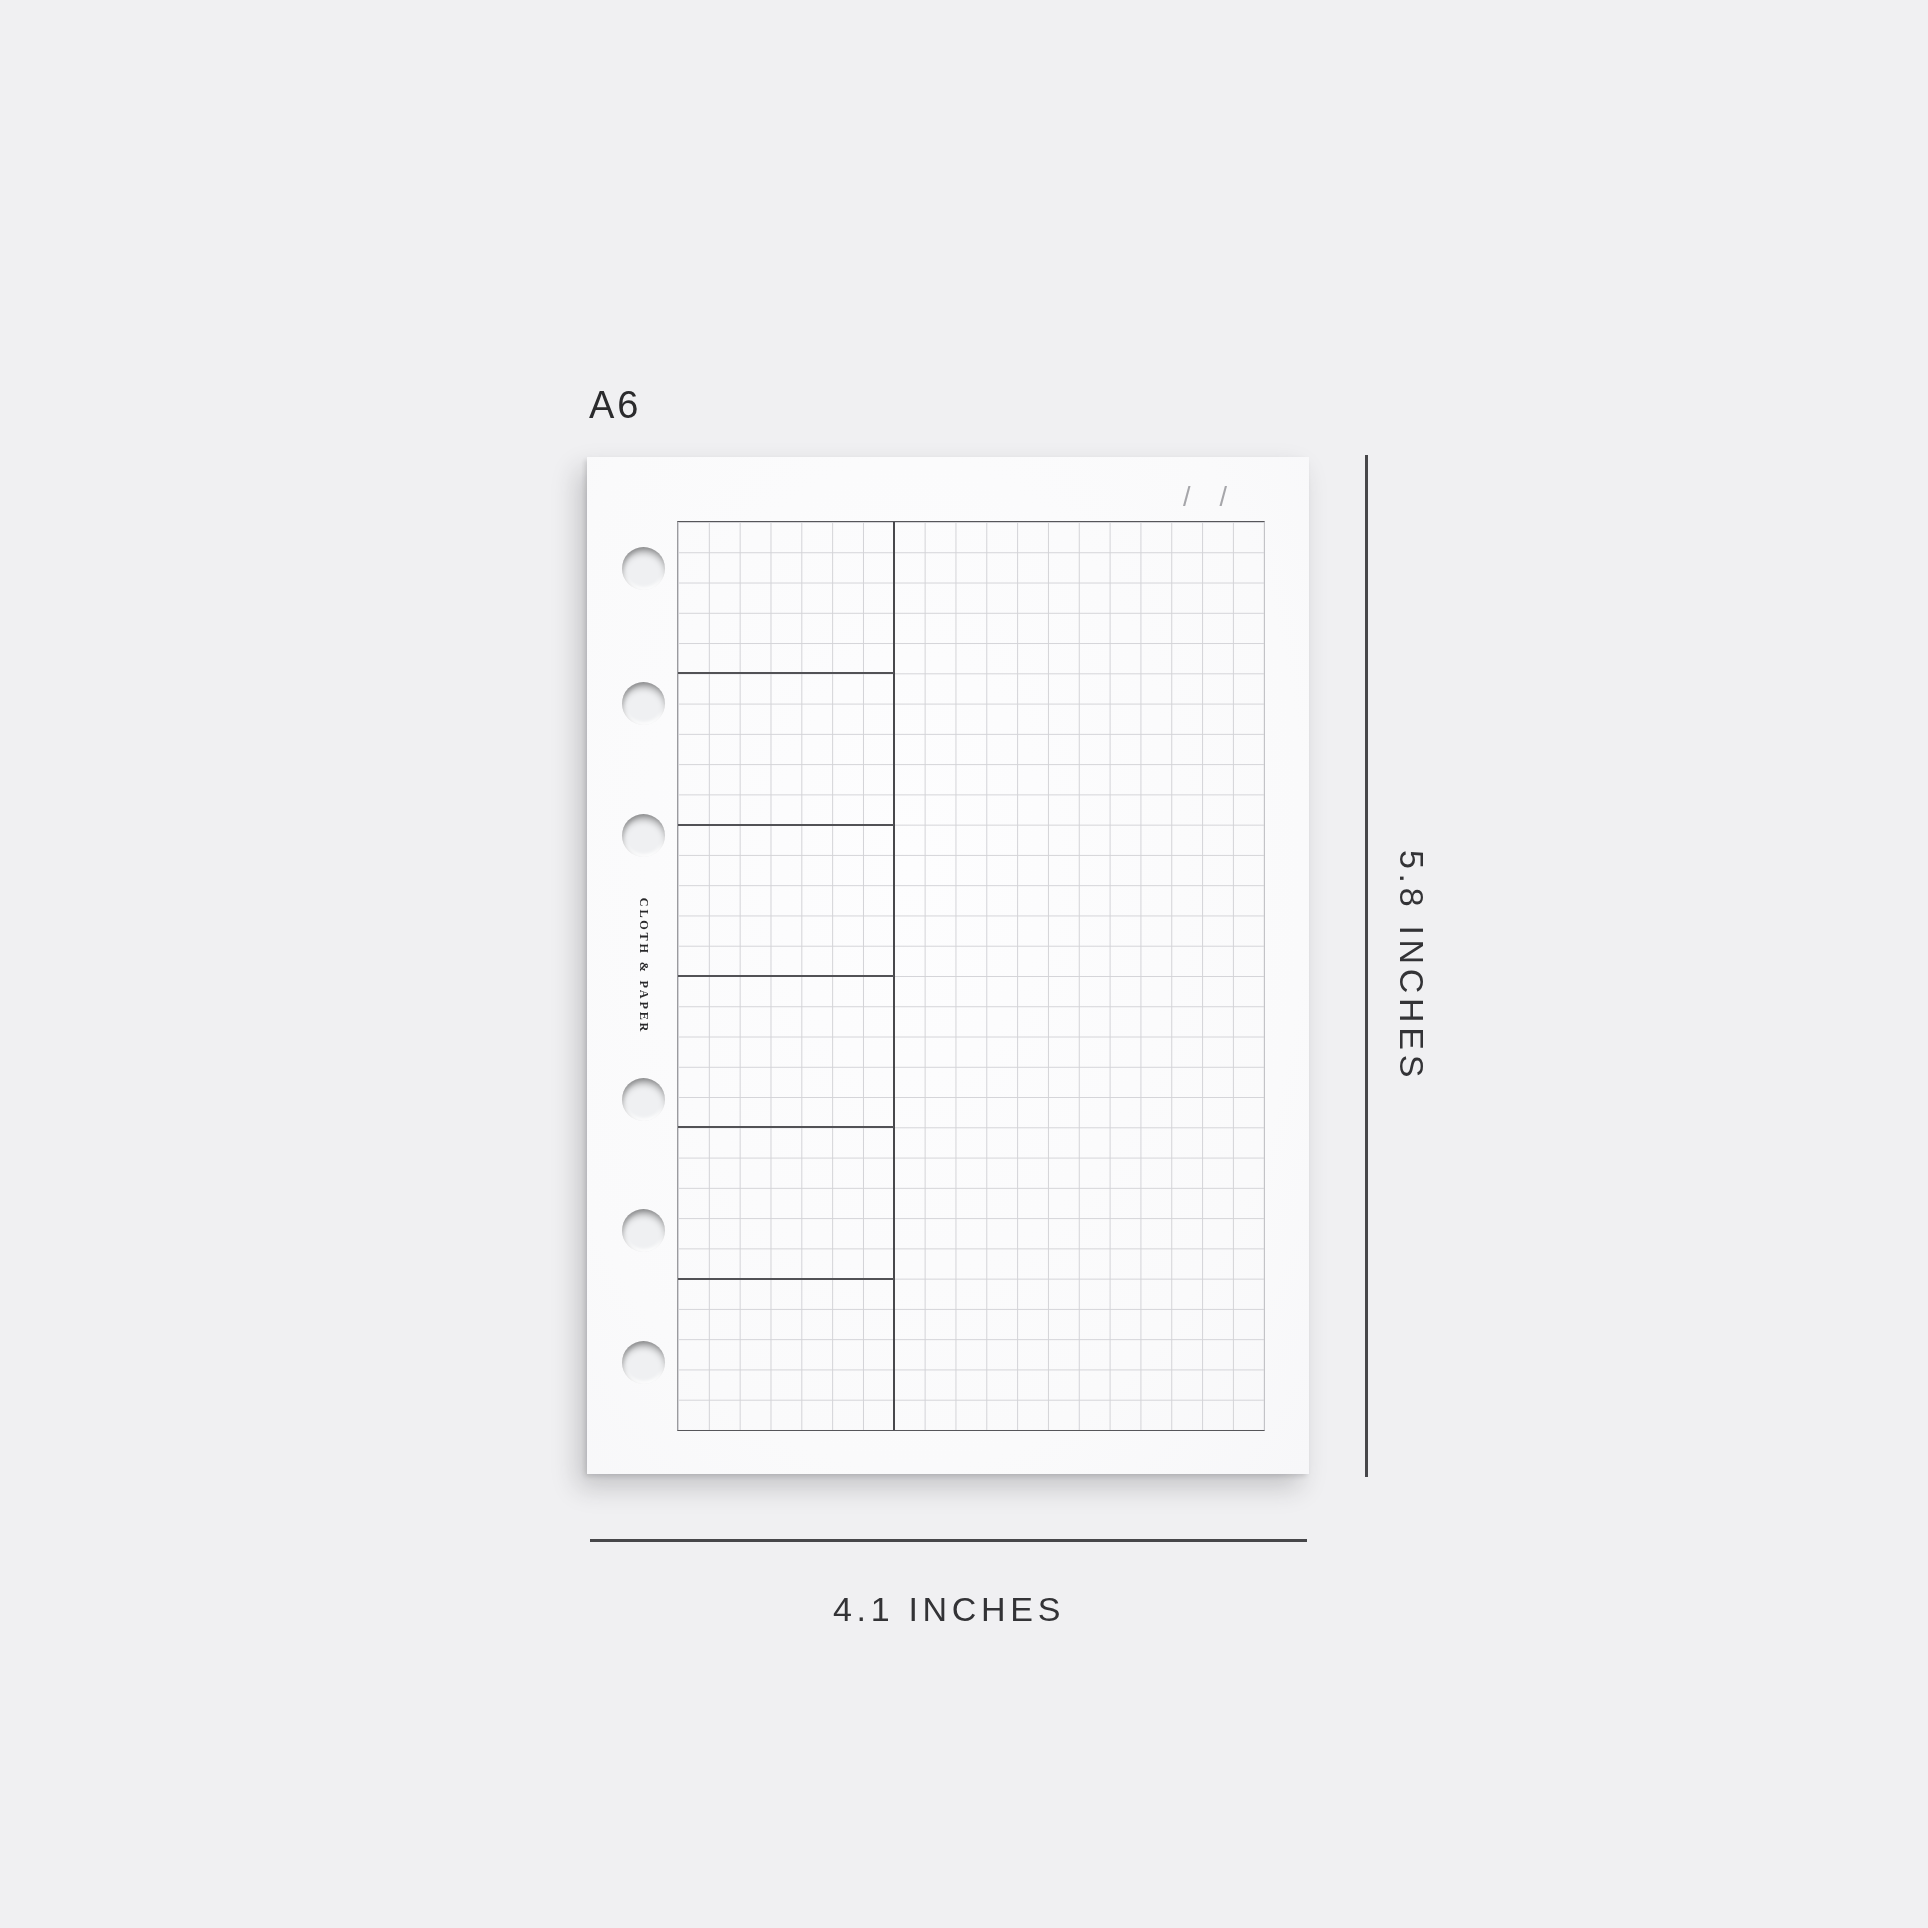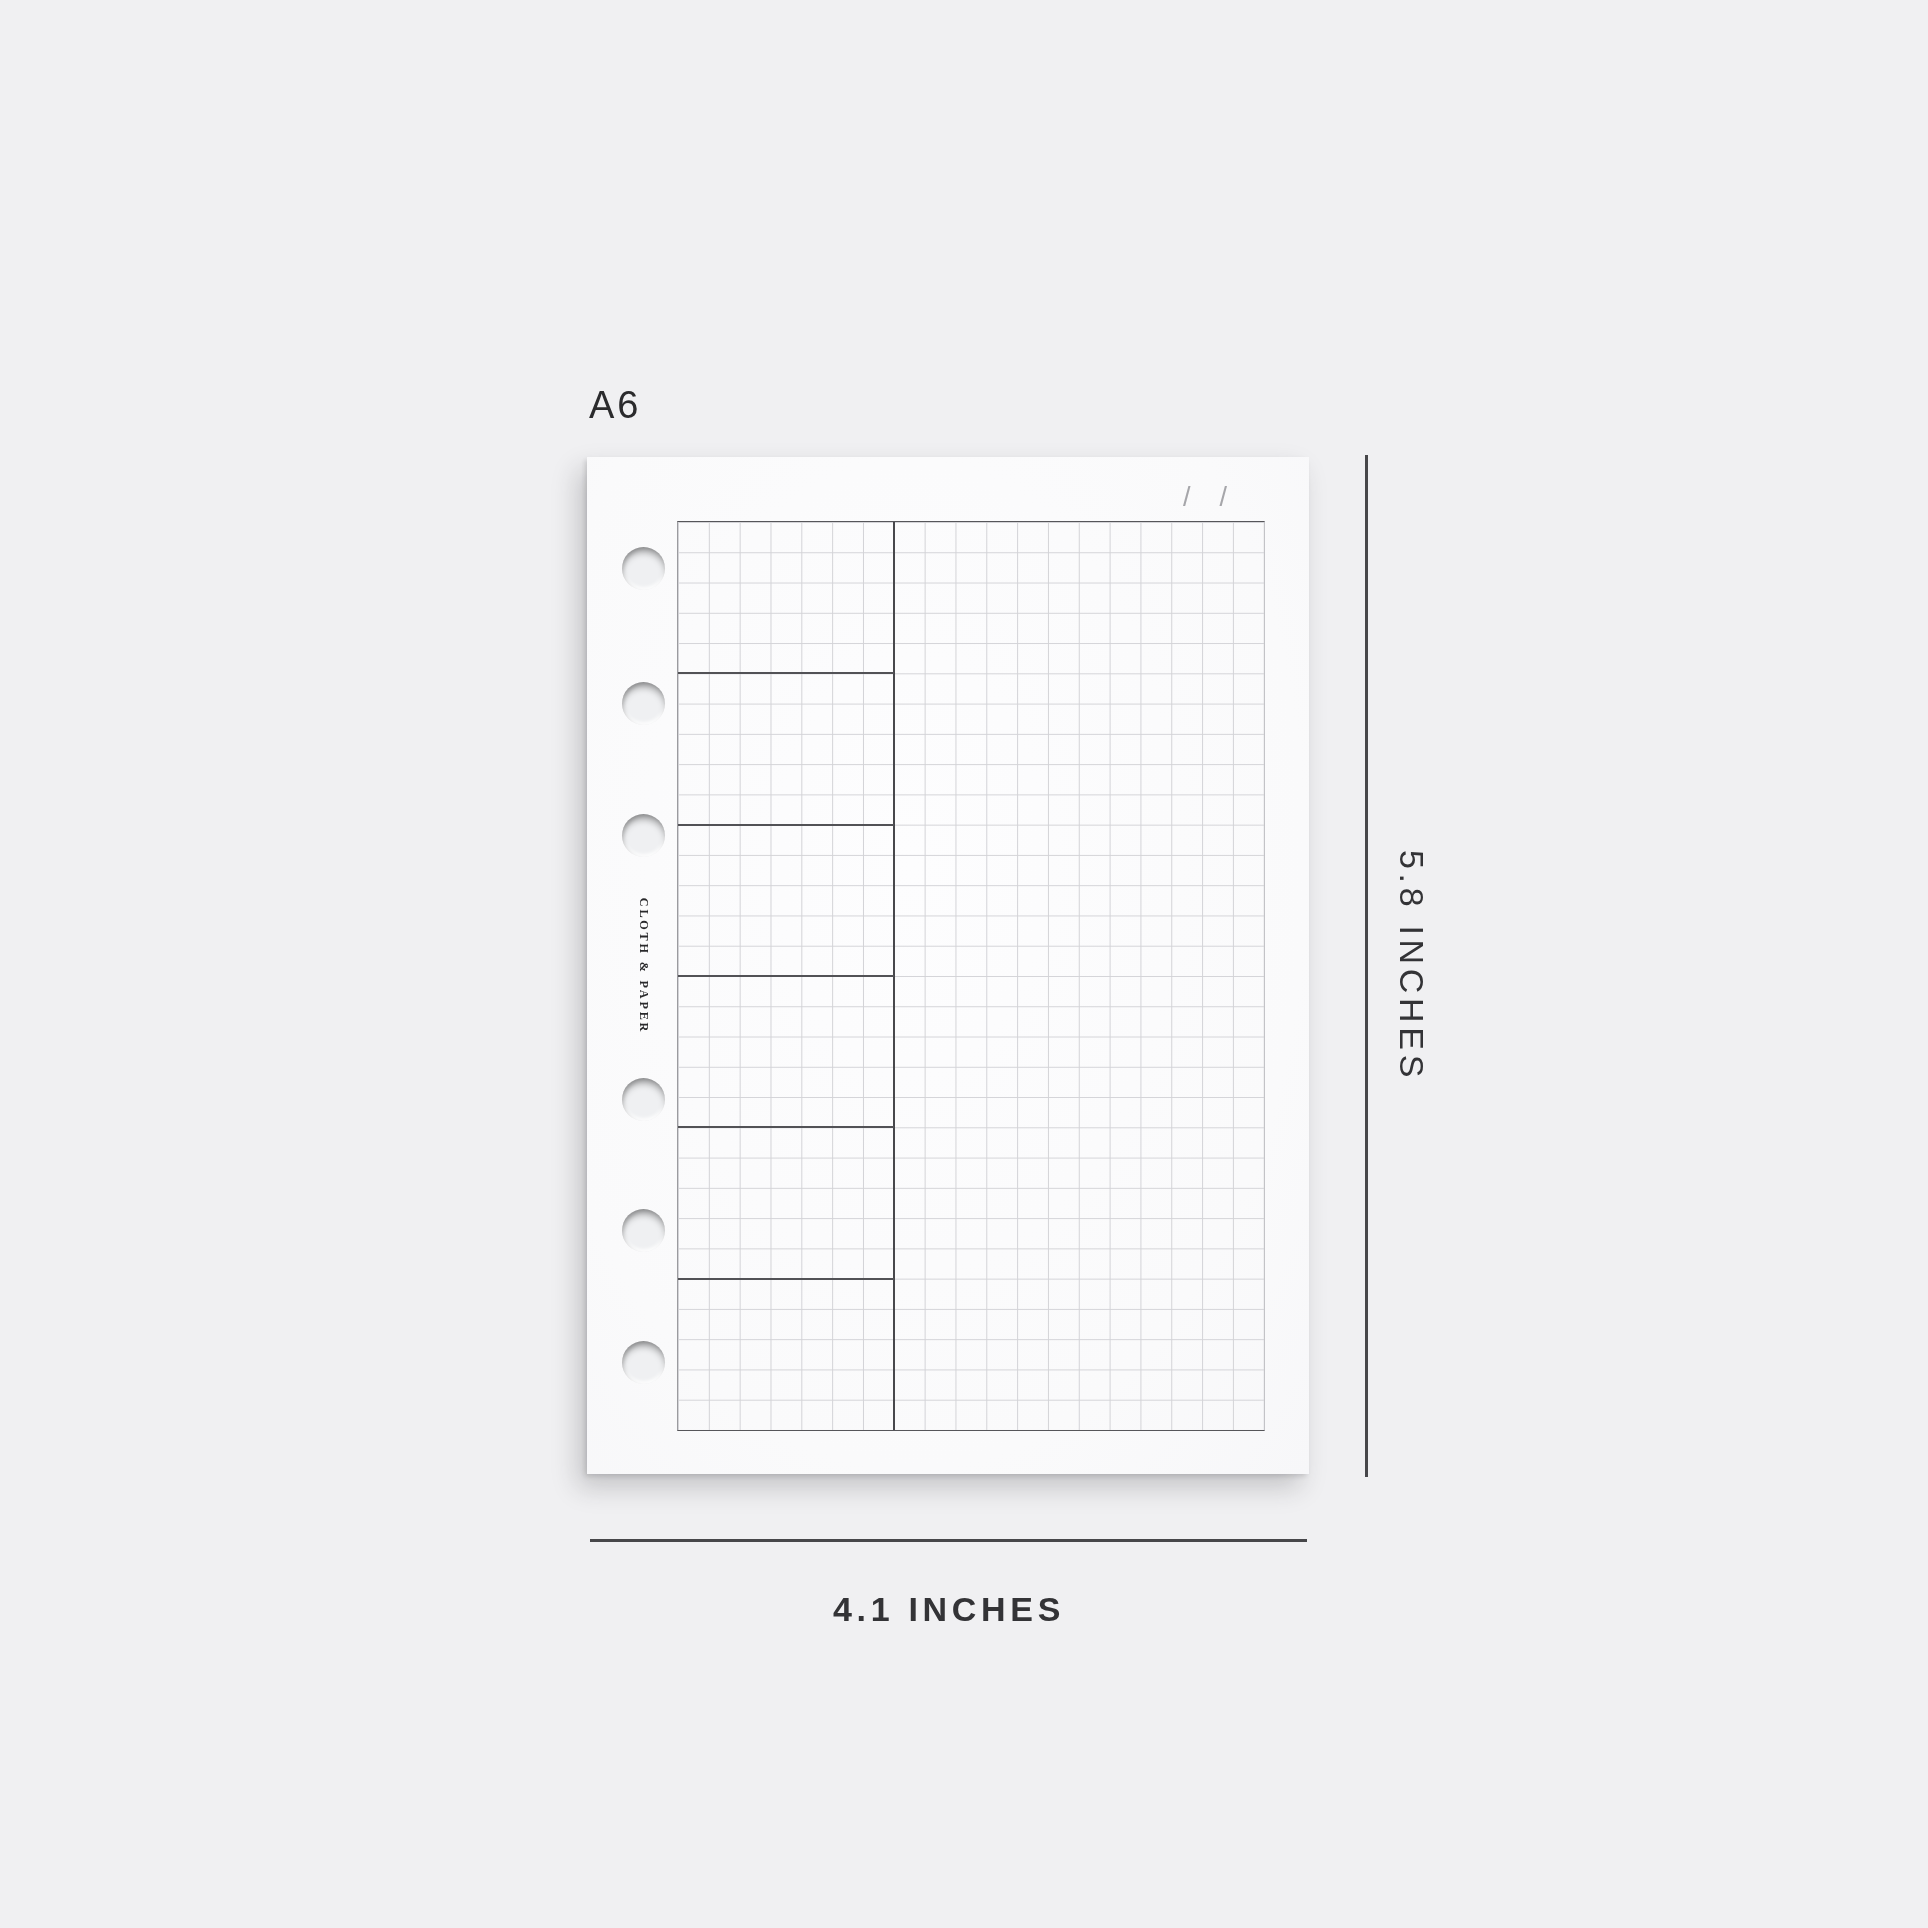--- a/index.html
+++ b/index.html
@@ -73,21 +73,21 @@
     position:absolute;left:1411px;top:966px;
     transform:translate(-50%,-50%) rotate(90deg);white-space:nowrap;
     font-size:34px;font-weight:300;letter-spacing:4.7px;color:#333336;
   }
   .dim-line-bottom{
     position:absolute;left:590px;top:1539px;width:717px;height:2.8px;background:#47474a;
   }
   .dim-label-bottom{
     position:absolute;left:949px;top:1609px;
     transform:translate(-50%,-50%);white-space:nowrap;
-    font-size:34px;font-weight:700;letter-spacing:4.7px;color:#333336;
+    font-size:34px;font-weight:400;letter-spacing:4.7px;color:#333336;
   }
 </style>
 </head>
 <body>
 
 <div class="stage">
 
   <div class="size-label">A6</div>
 
   <div class="page">

